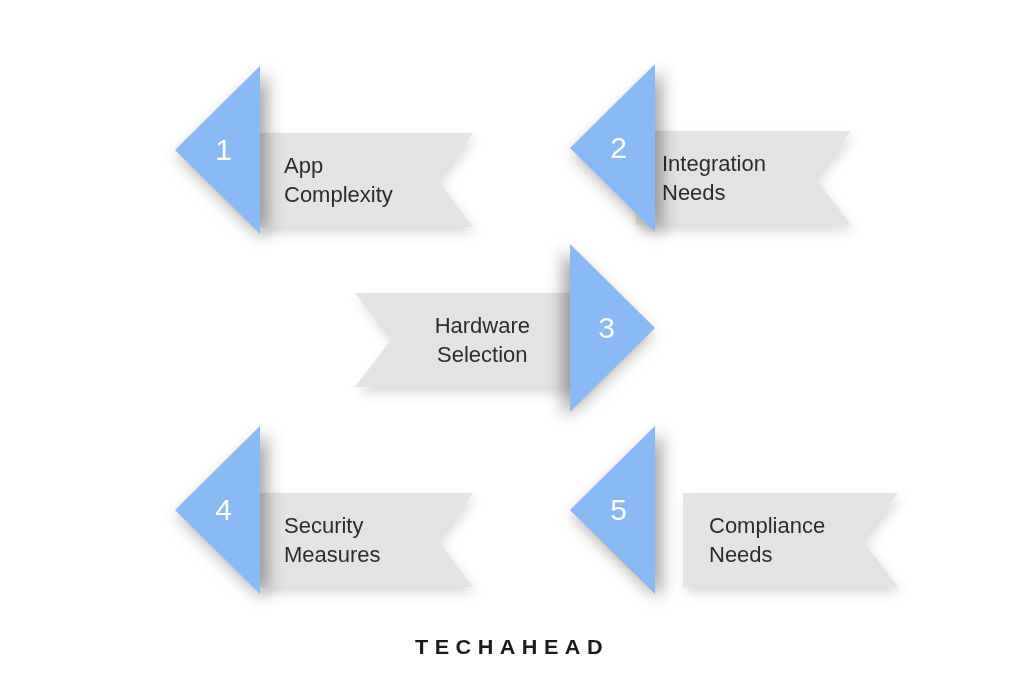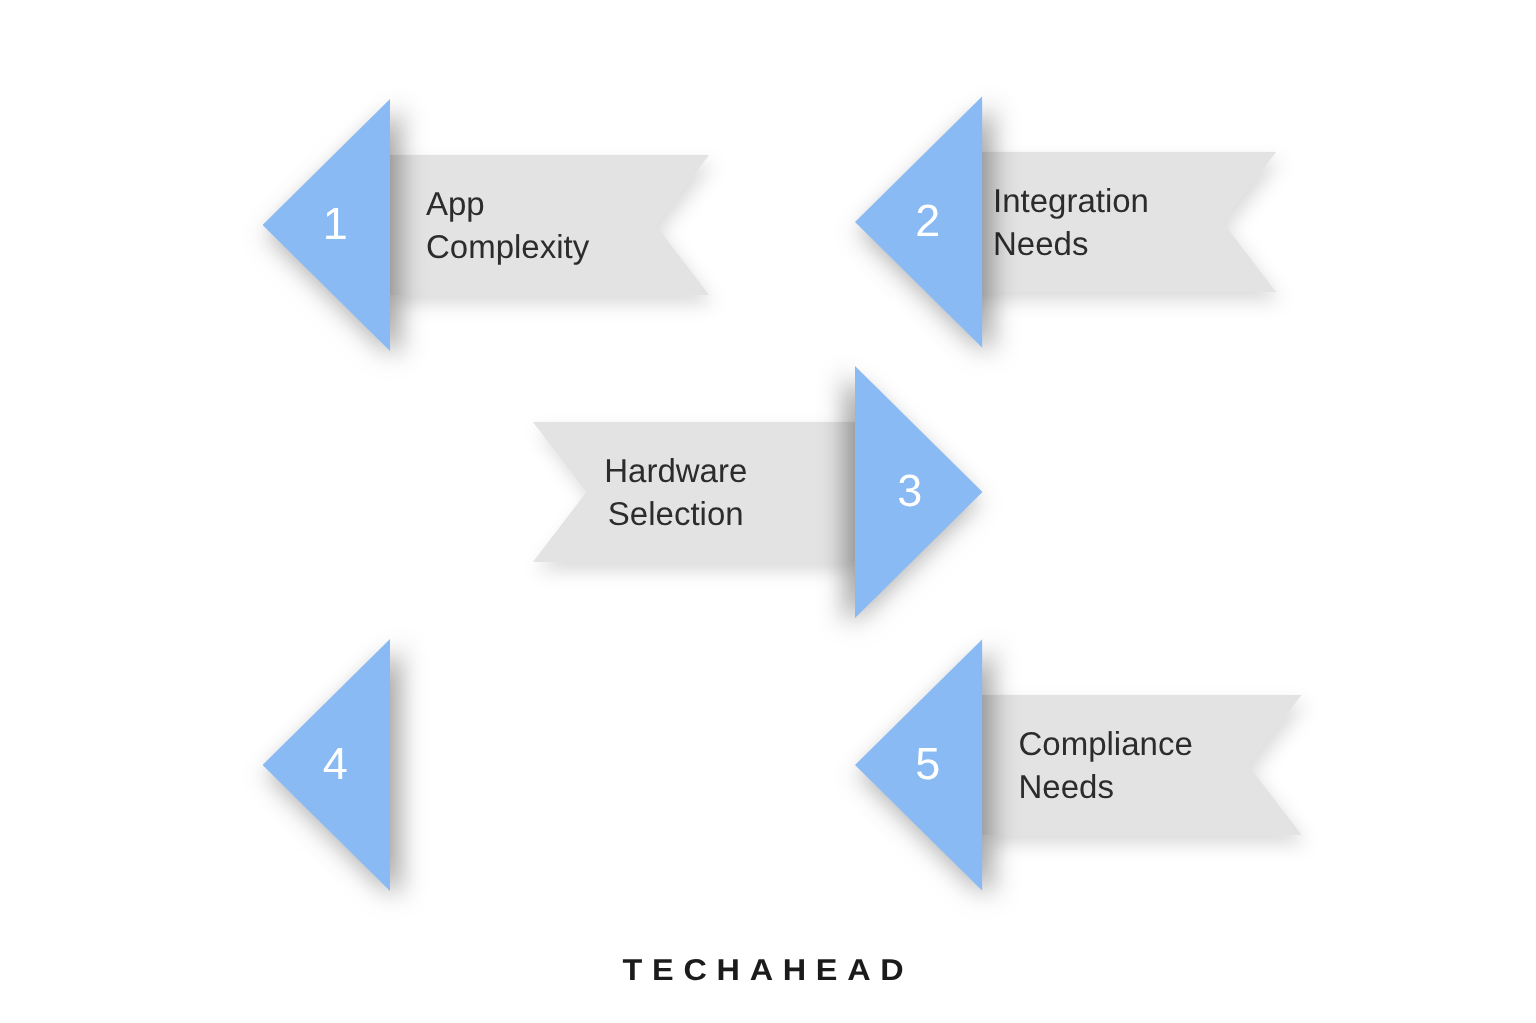--- a/index.html
+++ b/index.html
@@ -14,23 +14,23 @@
   html,body{width:1024px;height:682px;background:var(--bg);overflow:hidden;
     font-family:"Liberation Sans","DejaVu Sans",sans-serif;}
   .canvas{position:relative;width:1024px;height:682px;background:var(--bg);}
 
   
   .banner-wrap{position:absolute;width:215px;height:94px;z-index:1;
     filter:drop-shadow(3px 6px 6px rgba(0,0,0,0.14));}
   .banner{width:100%;height:100%;background:var(--gray);
     display:flex;flex-direction:column;justify-content:center;}
   .banner-notch-right{clip-path:polygon(0 0,100% 0,calc(100% - 36px) 50%,100% 100%,0 100%);
-    padding-left:26px;align-items:flex-start;}
+    padding-left:26px;align-items:flex-start;margin-top:30px;}
   .banner-notch-left{clip-path:polygon(0 0,100% 0,100% 100%,0 100%,36px 50%);
-    padding-right:24px;align-items:center;}
+    padding-right:40px;align-items:flex-end;margin-top:12px;}
   .banner-label{font-size:22px;line-height:1.32;color:var(--label);
     white-space:pre-line;}
   .banner-notch-left .banner-label{text-align:center;}
 
   
   .tri-wrap{position:absolute;width:85px;height:168px;z-index:2;}
   .tri-wrap.dir-left{filter:drop-shadow(8px 5px 8px rgba(0,0,0,0.30)) drop-shadow(-3px 7px 7px rgba(0,0,0,0.10));}
   .tri-wrap.dir-right{filter:drop-shadow(-8px 5px 8px rgba(0,0,0,0.30)) drop-shadow(3px 7px 7px rgba(0,0,0,0.10));}
   .tri{width:100%;height:100%;background:var(--blue);
     display:flex;align-items:center;justify-content:center;}
@@ -38,21 +38,21 @@
   .tri-right{clip-path:polygon(0 0,0 100%,100% 50%);}
   .num{font-size:30px;color:var(--num);}
   .tri-left .num{margin-left:12px;}
   .tri-right .num{margin-right:12px;}
 
   
   .t1{left:175px;top:66px;}  .b1{left:258px;top:103px;}
   .t2{left:570px;top:64px;}  .b2{left:636px;top:101px;}
   .t3{left:570px;top:244px;} .b3{left:355px;top:281px;}
   .t4{left:175px;top:426px;} .b4{left:258px;top:463px;}
-  .t5{left:570px;top:426px;} .b5{left:653px;top:463px;}
+  .t5{left:570px;top:426px;} .b5{left:683px;top:463px;}
 
   
   .logo{position:absolute;top:636px;left:0;right:0;text-align:center;
     font-weight:bold;font-size:20px;letter-spacing:6px;color:var(--logo);
     transform:scaleX(1.08);}
 </style>
 </head>
 <body>
 
 <div class="canvas">
@@ -86,20 +86,26 @@
       <div class="banner-label">Hardware
 Selection</div>
     </div>
   </div>
   <div class="tri-wrap dir-right t3">
     <div class="tri tri-right">
       <span class="num">3</span>
     </div>
   </div>
 
+  <div class="banner-wrap b4">
+    <div class="banner banner-notch-right">
+      <div class="banner-label">Security
+Measures</div>
+    </div>
+  </div>
   <div class="tri-wrap dir-left t4">
     <div class="tri tri-left">
       <span class="num">4</span>
     </div>
   </div>
 
   <div class="banner-wrap b5">
     <div class="banner banner-notch-right">
       <div class="banner-label">Compliance
 Needs</div>

